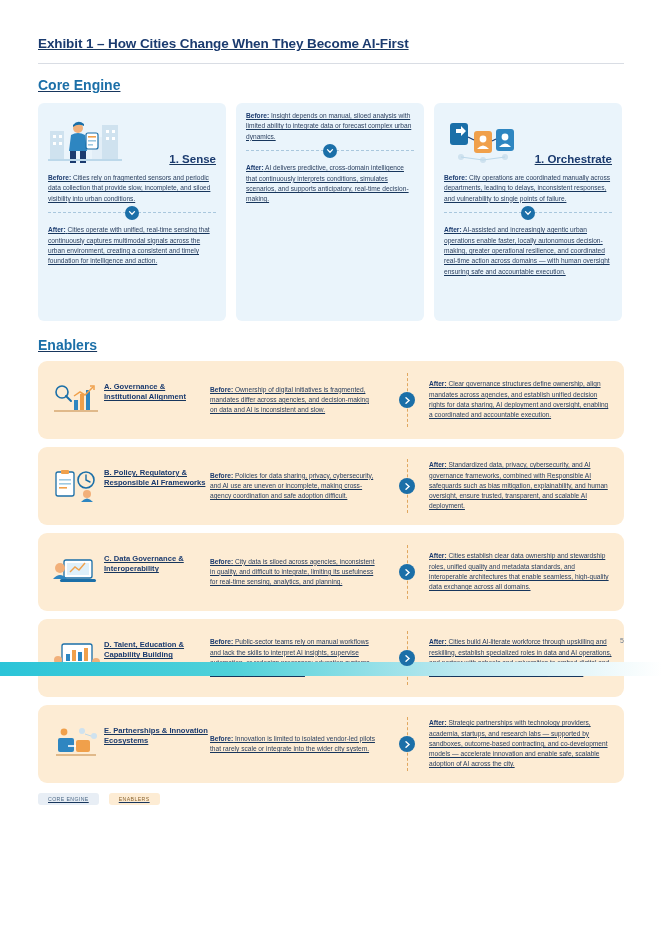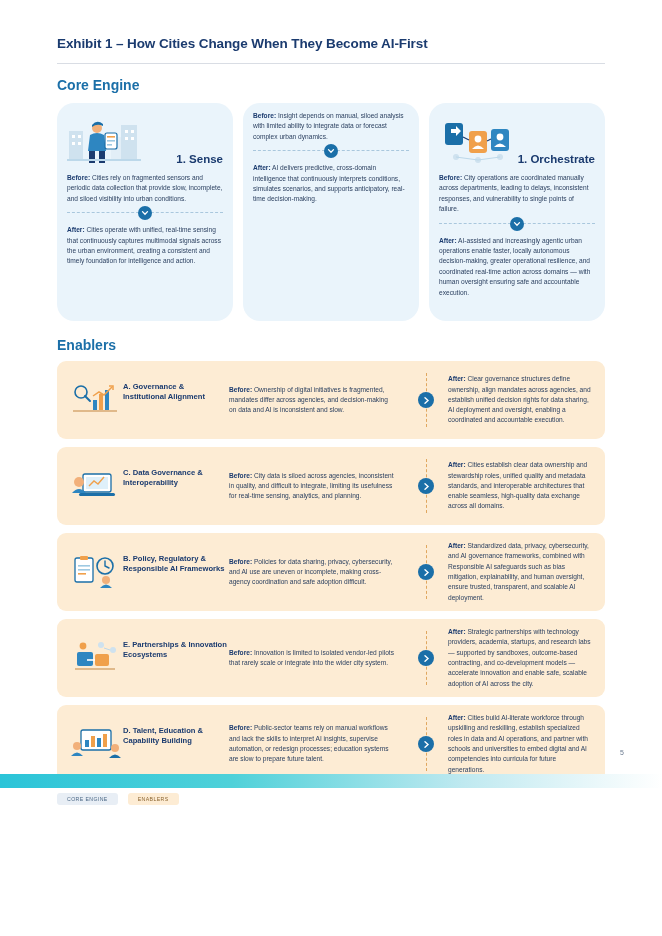--- a/index.html
+++ b/index.html
@@ -6,23 +6,24 @@
   html, body { width: 662px; height: 936px; }
   body {
     font-family: "Liberation Sans", sans-serif;
     background: #ffffff;
     color: #17365d;
     position: relative;
     overflow: hidden;
   }
   .page {
     width: 662px;
-    height: 788px;
-    position: relative;
-    padding: 0 57px;
+    height: 676px;
+    position: relative;
+    padding: 0 38px;
+    text-decoration: underline;
   }
   
   .exhibit-title {
     font-size: 13.5px;
     font-weight: bold;
     color: #1b3b6f;
     padding-top: 36px;
     letter-spacing: -0.1px;
   }
   .title-rule {
@@ -37,21 +38,21 @@
     margin-bottom: 10px;
   }
   
   .core-row {
     display: flex;
     gap: 10px;
   }
   .core-card {
     width: 188px;
     background: #eaf4fb;
-    border-radius: 17px;
+    border-radius: 6px;
     padding: 8px 10px 12px 10px;
     position: relative;
     min-height: 218px;
   }
   .core-head {
     display: flex;
     align-items: flex-end;
     justify-content: space-between;
     height: 56px;
     margin-bottom: 6px;
@@ -338,52 +339,20 @@
     <div class="en-after">
       <b>After:</b>
       <span>Clear governance structures define ownership, align mandates across agencies, and establish unified decision rights for data sharing, AI deployment and oversight, enabling a coordinated and accountable execution.</span>
     </div>
   </div>
 
   <div class="enabler">
     <div class="en-left">
       <span class="en-illu">
         <svg viewBox="0 0 54 34" width="54" height="34">
-          <rect x="14" y="6" width="28" height="18" rx="2" fill="#fff" stroke="#1b6fa8" stroke-width="1.3"></rect>
-          <rect x="17" y="9" width="22" height="12" fill="#dff0fa"></rect>
-          <path d="M20 18 l5 -5 l4 3 l6 -7" stroke="#f0a04b" stroke-width="1.4" fill="none"></path>
-          <rect x="10" y="25" width="36" height="3" rx="1.5" fill="#1b6fa8"></rect>
-          <circle cx="10" cy="14" r="5" fill="#f2b07a"></circle>
-          <path d="M3 25 q7 -8 14 0 z" fill="#2e86c1"></path>
-        </svg>
-      </span>
-      <span class="en-label">C. Data Governance &amp; Interoperability</span>
-    </div>
-    <div class="en-before">
-      <b>Before:</b>
-      <span>City data is siloed across agencies, inconsistent in quality, and difficult to integrate, limiting its usefulness for real-time sensing, analytics, and planning.</span>
-    </div>
-    <div class="en-mid">
-      <span class="vdots"></span>
-      <span class="arrow-circ">
-        <svg width="9" height="9" viewBox="0 0 9 9">
-            <path d="M3 1.8 L6 4.5 L3 7.2" stroke="#fff" stroke-width="1.4" fill="none" stroke-linecap="round"></path>
-          </svg>
-      </span>
-    </div>
-    <div class="en-after">
-      <b>After:</b>
-      <span>Cities establish clear data ownership and stewardship roles, unified quality and metadata standards, and interoperable architectures that enable seamless, high-quality data exchange across all domains.</span>
-    </div>
-  </div>
-
-  <div class="enabler">
-    <div class="en-left">
-      <span class="en-illu">
-        <svg viewBox="0 0 54 34" width="54" height="34">
           <rect x="6" y="4" width="18" height="24" rx="2" fill="#fff" stroke="#1b6fa8" stroke-width="1.3"></rect>
           <rect x="11" y="2" width="8" height="4" rx="1" fill="#f0a04b"></rect>
           <rect x="9" y="11" width="12" height="1.6" fill="#9ec9e2"></rect>
           <rect x="9" y="15" width="12" height="1.6" fill="#9ec9e2"></rect>
           <rect x="9" y="19" width="8" height="1.6" fill="#f0a04b"></rect>
           <circle cx="36" cy="12" r="8" fill="none" stroke="#1b6fa8" stroke-width="1.6"></circle>
           <path d="M36 7 l0 5 l4 2" stroke="#1b6fa8" stroke-width="1.4" fill="none" stroke-linecap="round"></path>
           <circle cx="37" cy="26" r="4" fill="#f2b07a"></circle>
           <path d="M31 34 q6 -7 12 0 z" fill="#2e86c1"></path>
         </svg>
@@ -405,47 +374,45 @@
     <div class="en-after">
       <b>After:</b>
       <span>Standardized data, privacy, cybersecurity, and AI governance frameworks, combined with Responsible AI safeguards such as bias mitigation, explainability, and human oversight, ensure trusted, transparent, and scalable AI deployment.</span>
     </div>
   </div>
 
   <div class="enabler">
     <div class="en-left">
       <span class="en-illu">
         <svg viewBox="0 0 54 34" width="54" height="34">
-          <circle cx="14" cy="6" r="3.4" fill="#f0a04b"></circle>
-          <circle cx="32" cy="5" r="3" fill="#cfe2ef"></circle>
-          <rect x="8" y="12" width="16" height="14" rx="2" fill="#2e86c1"></rect>
-          <rect x="26" y="14" width="14" height="12" rx="2" fill="#f0a04b"></rect>
-          <path d="M18 20 l8 0" stroke="#fff" stroke-width="1.6"></path>
-          <rect x="6" y="28" width="40" height="2" fill="#e0b98a"></rect>
-          <circle cx="44" cy="10" r="3" fill="#cfe2ef"></circle>
-          <line x1="35" y1="8" x2="41" y2="10" stroke="#bcd8ea" stroke-width="1"></line>
+          <rect x="14" y="6" width="28" height="18" rx="2" fill="#fff" stroke="#1b6fa8" stroke-width="1.3"></rect>
+          <rect x="17" y="9" width="22" height="12" fill="#dff0fa"></rect>
+          <path d="M20 18 l5 -5 l4 3 l6 -7" stroke="#f0a04b" stroke-width="1.4" fill="none"></path>
+          <rect x="10" y="25" width="36" height="3" rx="1.5" fill="#1b6fa8"></rect>
+          <circle cx="10" cy="14" r="5" fill="#f2b07a"></circle>
+          <path d="M3 25 q7 -8 14 0 z" fill="#2e86c1"></path>
         </svg>
       </span>
-      <span class="en-label">E. Partnerships &amp; Innovation Ecosystems</span>
+      <span class="en-label">C. Data Governance &amp; Interoperability</span>
     </div>
     <div class="en-before">
       <b>Before:</b>
-      <span>Innovation is limited to isolated vendor-led pilots that rarely scale or integrate into the wider city system.</span>
+      <span>City data is siloed across agencies, inconsistent in quality, and difficult to integrate, limiting its usefulness for real-time sensing, analytics, and planning.</span>
     </div>
     <div class="en-mid">
       <span class="vdots"></span>
       <span class="arrow-circ">
         <svg width="9" height="9" viewBox="0 0 9 9">
             <path d="M3 1.8 L6 4.5 L3 7.2" stroke="#fff" stroke-width="1.4" fill="none" stroke-linecap="round"></path>
           </svg>
       </span>
     </div>
     <div class="en-after">
       <b>After:</b>
-      <span>Strategic partnerships with technology providers, academia, startups, and research labs — supported by sandboxes, outcome-based contracting, and co-development models — accelerate innovation and enable safe, scalable adoption of AI across the city.</span>
+      <span>Cities establish clear data ownership and stewardship roles, unified quality and metadata standards, and interoperable architectures that enable seamless, high-quality data exchange across all domains.</span>
     </div>
   </div>
 
   <div class="enabler">
     <div class="en-left">
       <span class="en-illu">
         <svg viewBox="0 0 54 34" width="54" height="34">
           <rect x="12" y="4" width="30" height="20" rx="2" fill="#fff" stroke="#1b6fa8" stroke-width="1.3"></rect>
           <rect x="16" y="14" width="4" height="7" fill="#2e86c1"></rect>
           <rect x="22" y="10" width="4" height="11" fill="#f0a04b"></rect>
@@ -470,20 +437,54 @@
             <path d="M3 1.8 L6 4.5 L3 7.2" stroke="#fff" stroke-width="1.4" fill="none" stroke-linecap="round"></path>
           </svg>
       </span>
     </div>
     <div class="en-after">
       <b>After:</b>
       <span>Cities build AI-literate workforce through upskilling and reskilling, establish specialized roles in data and AI operations, and partner with schools and universities to embed digital and AI competencies into curricula for future generations.</span>
     </div>
   </div>
 
+  <div class="enabler">
+    <div class="en-left">
+      <span class="en-illu">
+        <svg viewBox="0 0 54 34" width="54" height="34">
+          <circle cx="14" cy="6" r="3.4" fill="#f0a04b"></circle>
+          <circle cx="32" cy="5" r="3" fill="#cfe2ef"></circle>
+          <rect x="8" y="12" width="16" height="14" rx="2" fill="#2e86c1"></rect>
+          <rect x="26" y="14" width="14" height="12" rx="2" fill="#f0a04b"></rect>
+          <path d="M18 20 l8 0" stroke="#fff" stroke-width="1.6"></path>
+          <rect x="6" y="28" width="40" height="2" fill="#e0b98a"></rect>
+          <circle cx="44" cy="10" r="3" fill="#cfe2ef"></circle>
+          <line x1="35" y1="8" x2="41" y2="10" stroke="#bcd8ea" stroke-width="1"></line>
+        </svg>
+      </span>
+      <span class="en-label">E. Partnerships &amp; Innovation Ecosystems</span>
+    </div>
+    <div class="en-before">
+      <b>Before:</b>
+      <span>Innovation is limited to isolated vendor-led pilots that rarely scale or integrate into the wider city system.</span>
+    </div>
+    <div class="en-mid">
+      <span class="vdots"></span>
+      <span class="arrow-circ">
+        <svg width="9" height="9" viewBox="0 0 9 9">
+            <path d="M3 1.8 L6 4.5 L3 7.2" stroke="#fff" stroke-width="1.4" fill="none" stroke-linecap="round"></path>
+          </svg>
+      </span>
+    </div>
+    <div class="en-after">
+      <b>After:</b>
+      <span>Strategic partnerships with technology providers, academia, startups, and research labs — supported by sandboxes, outcome-based contracting, and co-development models — accelerate innovation and enable safe, scalable adoption of AI across the city.</span>
+    </div>
+  </div>
+
   <div class="tags">
     <span class="tag">CORE ENGINE</span>
     <span class="tag orange">ENABLERS</span>
   </div>
 
   <div class="page-num">5</div>
   <div class="bottom-bar"></div>
 </div>
 
 </body></html>

